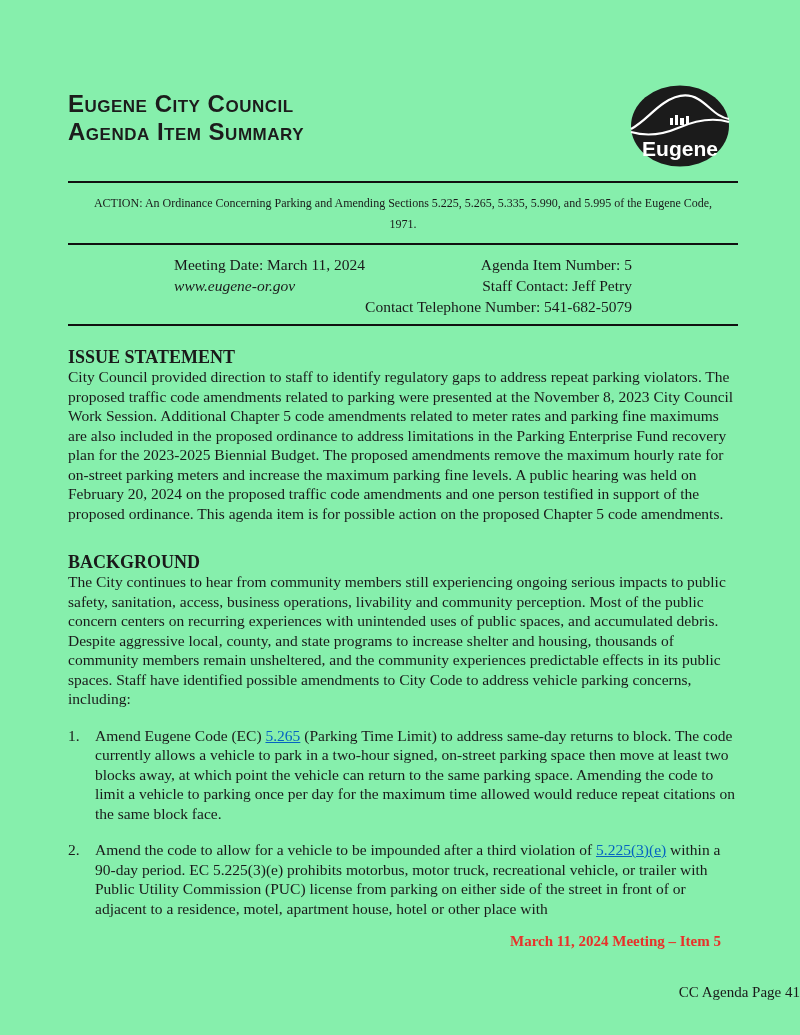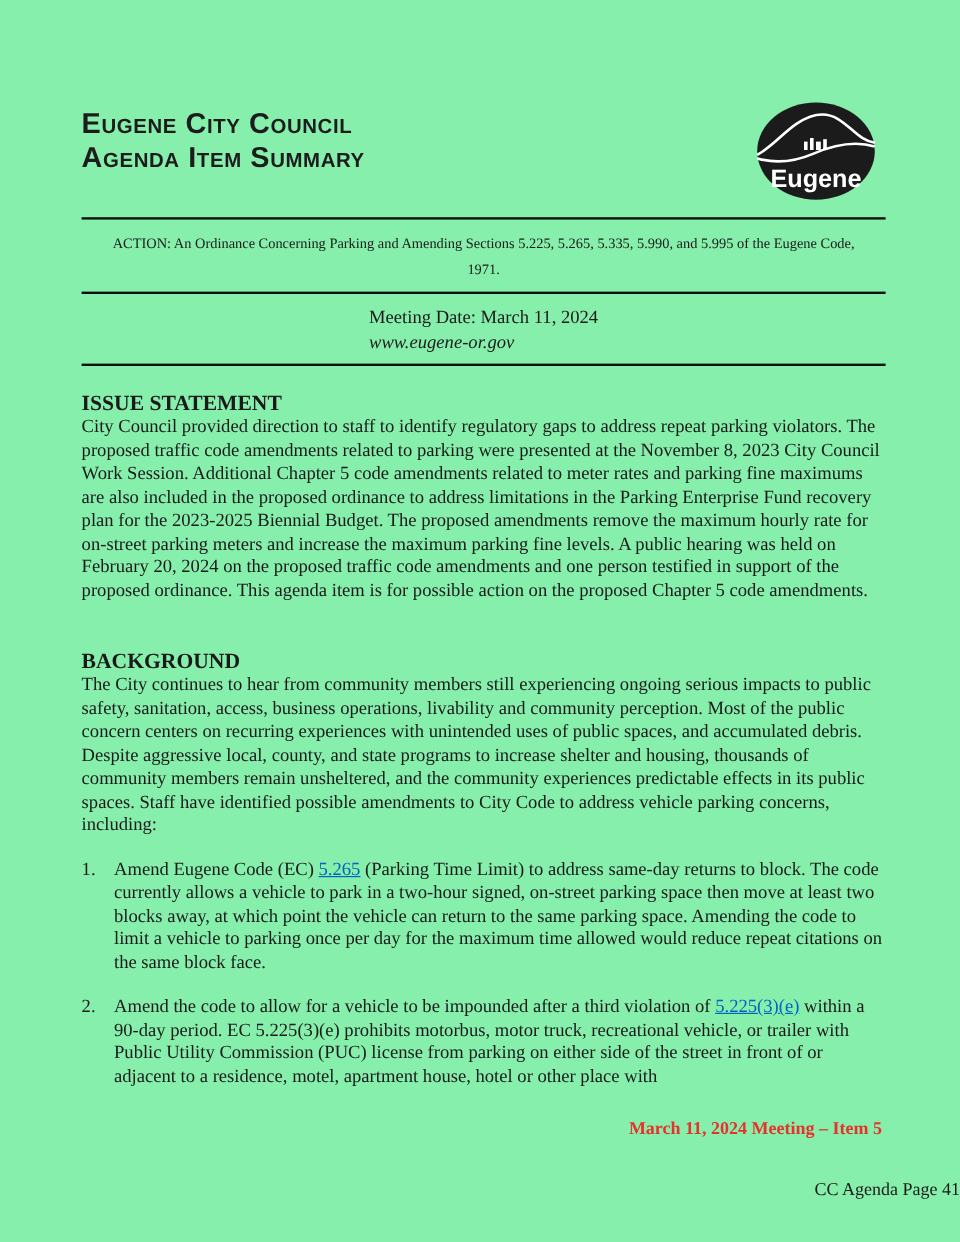--- a/index.html
+++ b/index.html
@@ -71,21 +71,21 @@
     justify-content: center;
     margin-top: 9px;
     font-size: 15.5px;
     line-height: 21px;
   }
   .meta-right { text-align: right; }
   .meta-line.italic { font-style: italic; }
 
   
   .section-issue { margin-top: 22px; }
-  .section-background { margin-top: 40px; }
+  .section-background { margin-top: 30px; }
   .section-heading {
     font-weight: 700;
     font-size: 18px;
     line-height: 19px;
   }
   .body-para {
     font-size: 15.5px;
     line-height: 19.5px;
   }
 
@@ -103,21 +103,21 @@
 
   a.doclink {
     color: var(--link-blue, #0563C1);
     text-decoration: underline;
     font-family: Liberation Serif, serif;
   }
 
   
   .footer-red {
     position: absolute;
-    right: 65px;
+    right: 79px;
     top: 933px;
     font-size: 15px;
     font-weight: 700;
     color: var(--note-red, #E8312A);
   }
   .page-num {
     position: absolute;
     left: 0;
     top: 984px;
     width: 100%;
@@ -157,20 +157,25 @@
 
     <div class="action">ACTION: An Ordinance Concerning Parking and Amending Sections 5.225, 5.265, 5.335, 5.990, and 5.995 of the Eugene Code, 1971.</div>
 
     <div class="rule r2"></div>
 
     <div class="meta">
       <div class="meta-left">
         <div class="meta-line">Meeting Date: March 11, 2024</div>
         <div class="meta-line italic">www.eugene-or.gov</div>
       </div>
+      <div class="meta-right">
+        <div class="meta-line">Agenda Item Number: 5</div>
+        <div class="meta-line">Staff Contact: Jeff Petry</div>
+        <div class="meta-line">Contact Telephone Number: 541-682-5079</div>
+      </div>
     </div>
 
     <div class="rule r3"></div>
 
     <div class="section-issue">
       <div class="section-heading">ISSUE STATEMENT</div>
       <div class="body-para">City Council provided direction to staff to identify regulatory gaps to address repeat parking violators. The proposed traffic code amendments related to parking were presented at the November 8, 2023 City Council Work Session. Additional Chapter 5 code amendments related to meter rates and parking fine maximums are also included in the proposed ordinance to address limitations in the Parking Enterprise Fund recovery plan for the 2023-2025 Biennial Budget. The proposed amendments remove the maximum hourly rate for on-street parking meters and increase the maximum parking fine levels. A public hearing was held on February 20, 2024 on the proposed traffic code amendments and one person testified in support of the proposed ordinance. This agenda item is for possible action on the proposed Chapter 5 code amendments.</div>
     </div>
 
     <div class="section-background">

